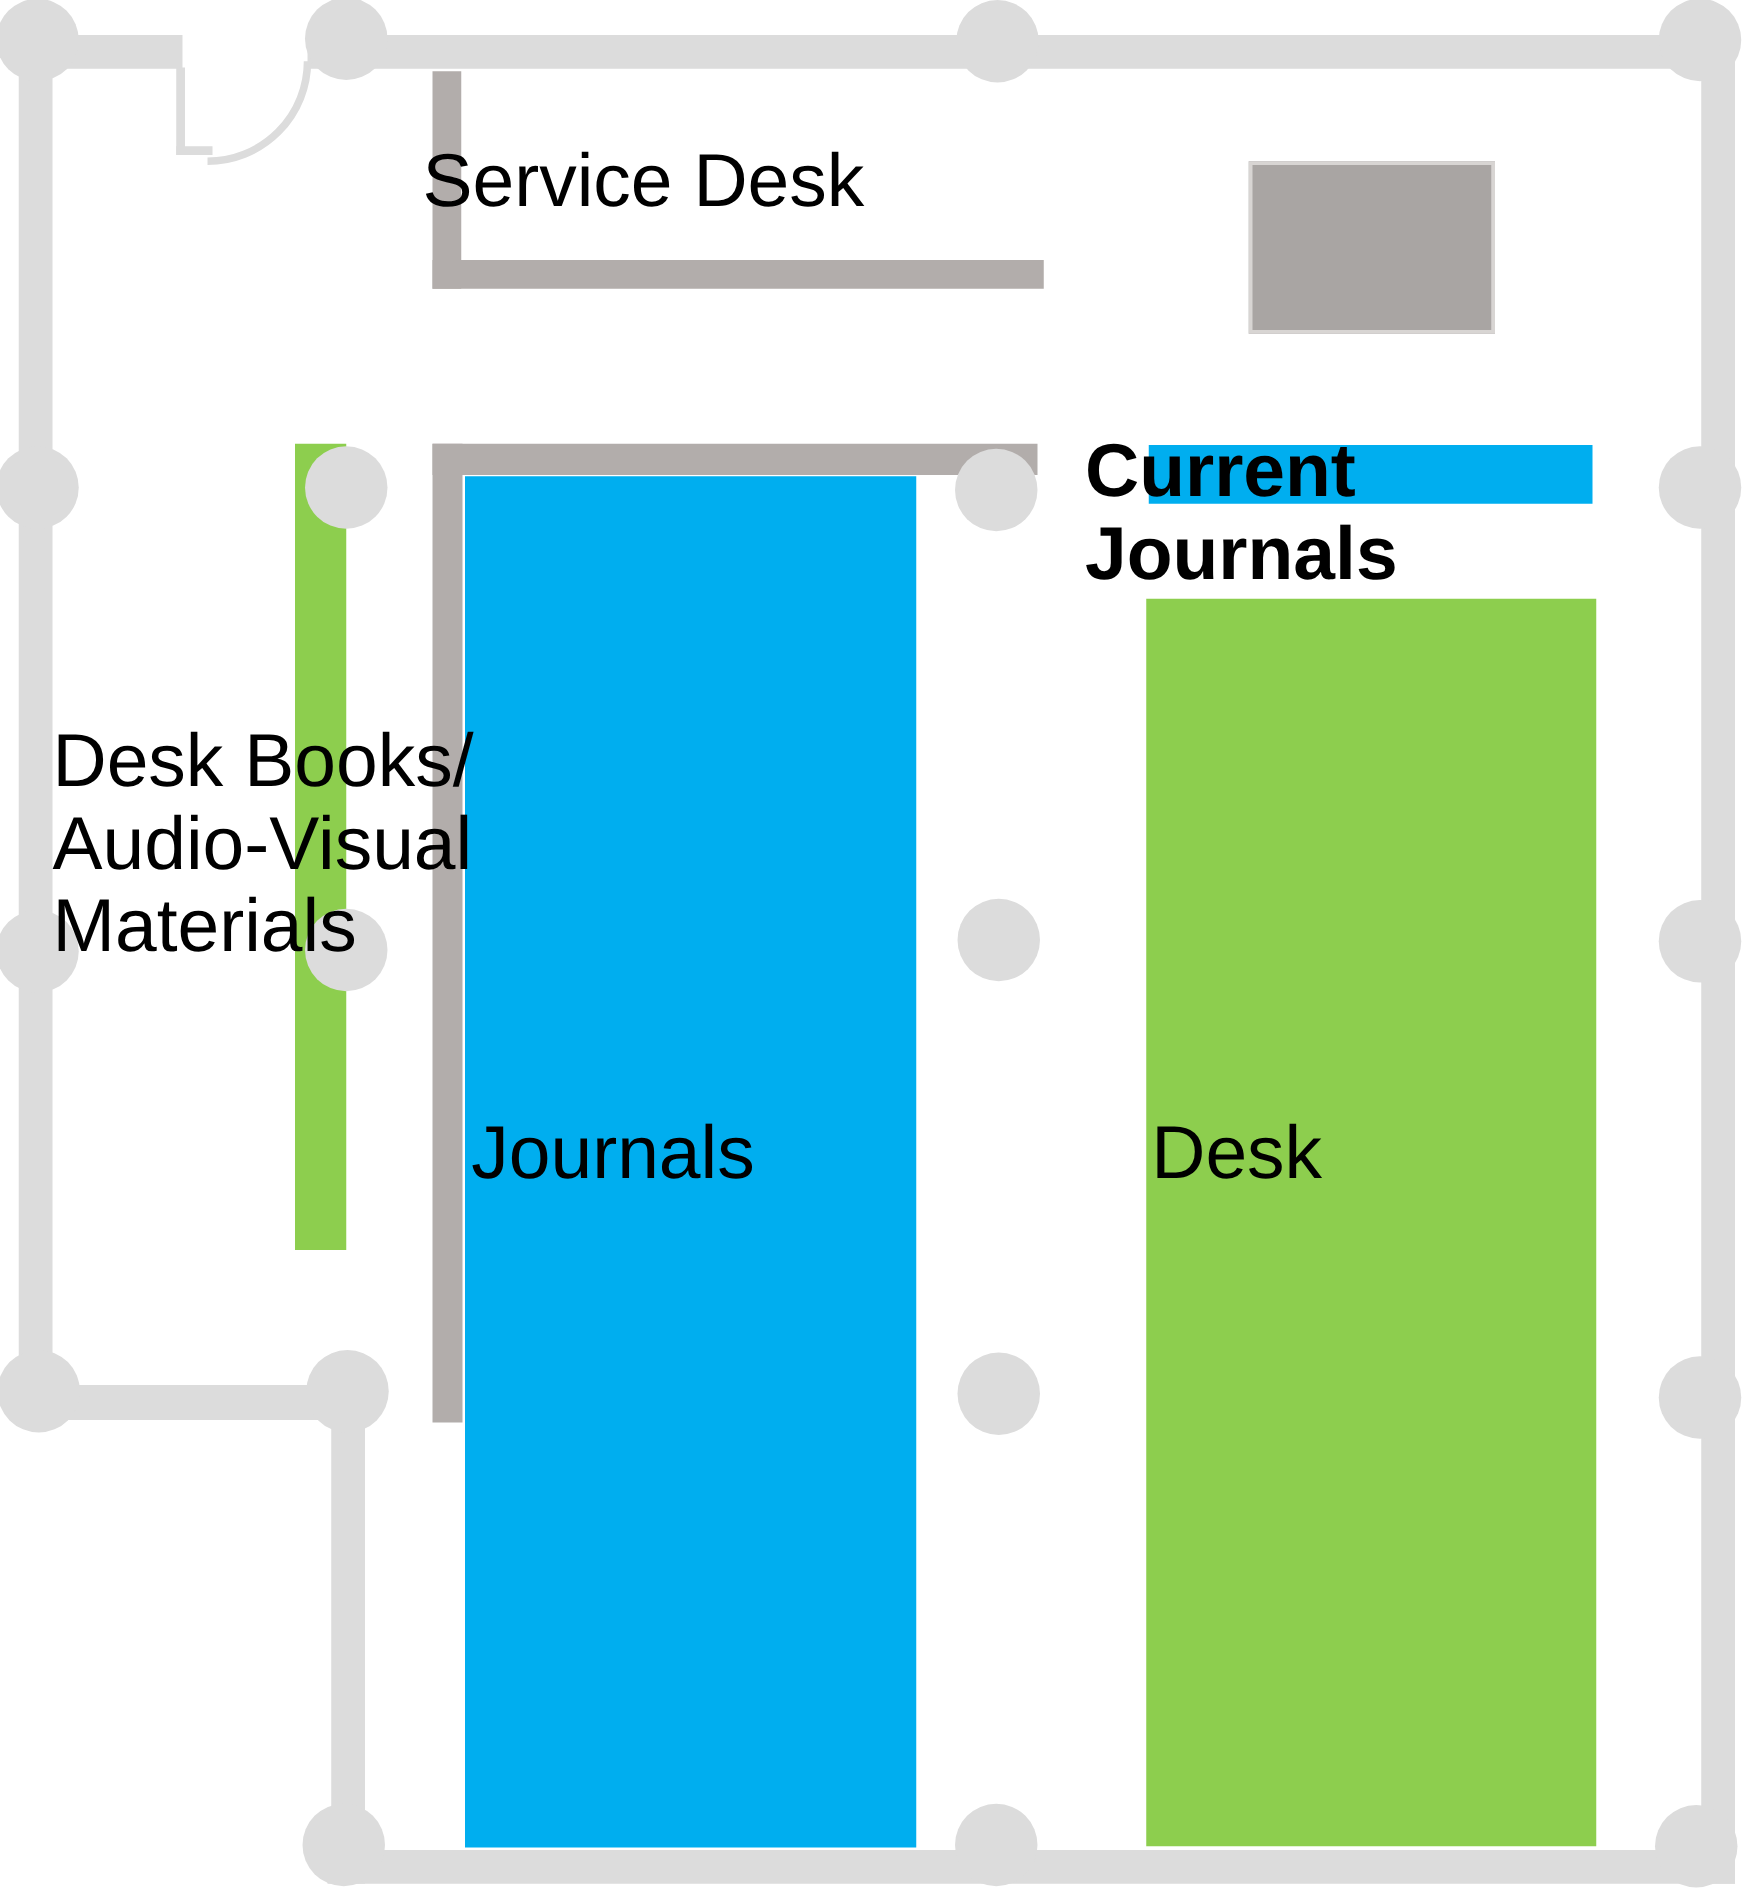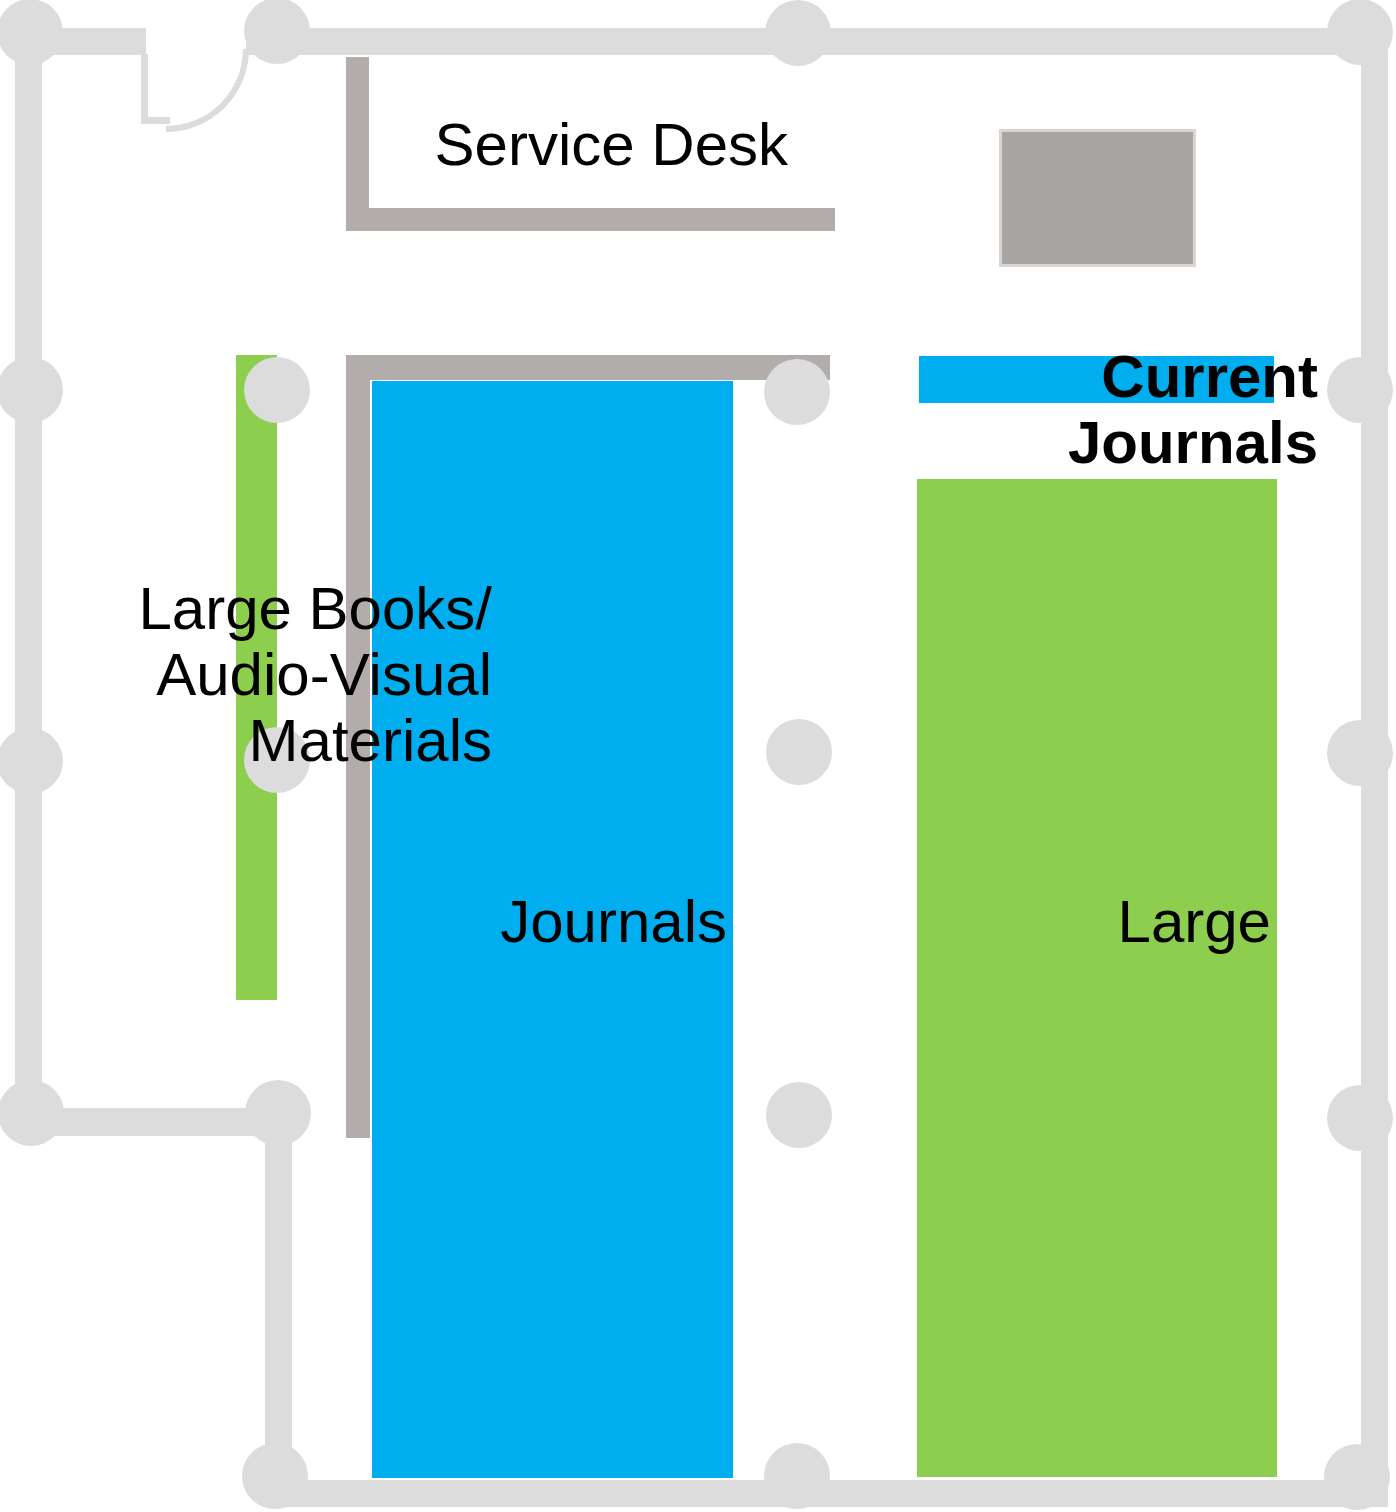--- a/index.html
+++ b/index.html
@@ -21,21 +21,21 @@
   .equipment{
     background:var(--equipment,#a9a5a3);
     border:3px solid #d8d5d3;
     box-sizing:border-box;
   }
   .blue{background:var(--journals-blue,#00aeef);}
   .green{background:var(--books-green,#8dce4e);}
   .label{
     font-size:60px;
     line-height:66px;
-    text-align:right;
+    text-align:left;
     white-space:pre-line;
     color:var(--text,#000);
   }
   .mask{background:#ffffff;}
 </style>
 </head>
 <body>
 
 <div id="stage">
 
@@ -90,19 +90,19 @@
   <div class="abs pillar" style="left:242px;top:1443px;"></div>
   <div class="abs pillar" style="left:764px;top:1443px;"></div>
   <div class="abs pillar" style="left:1324px;top:1444px;"></div>
 
   <div class="abs label" style="left:338px;top:112px;width:450px;">Service Desk</div>
 
   <div class="abs label" style="left:868px;top:344px;width:450px;font-weight:bold;">Current Journals</div>
 
   <div class="abs label" style="left:377px;top:889px;width:350px;">Journals</div>
 
-  <div class="abs label" style="left:921px;top:889px;width:350px;">Large</div>
+  <div class="abs label" style="left:921px;top:889px;width:350px;">Desk</div>
 
-  <div class="abs label" style="left:42px;top:576px;width:450px;">Large Books/
+  <div class="abs label" style="left:42px;top:576px;width:450px;">Desk Books/
 Audio-Visual
 Materials</div>
 
 </div>
 
 </body></html>

